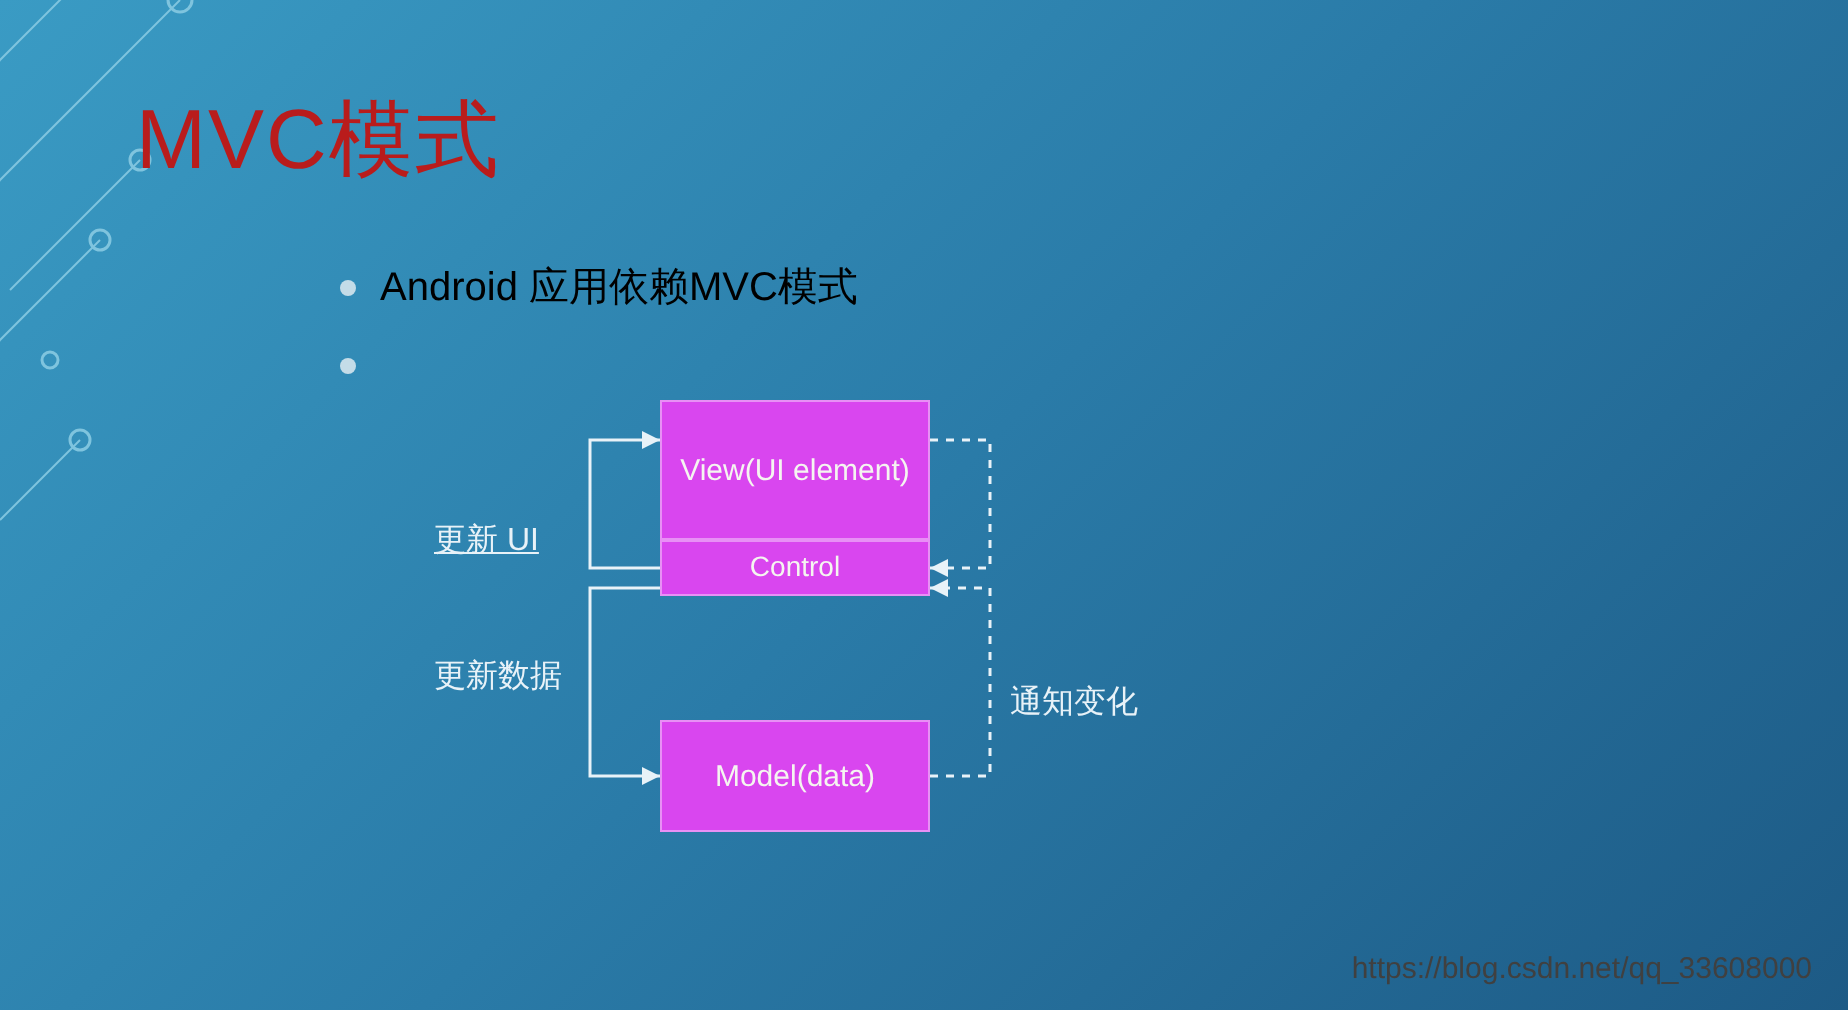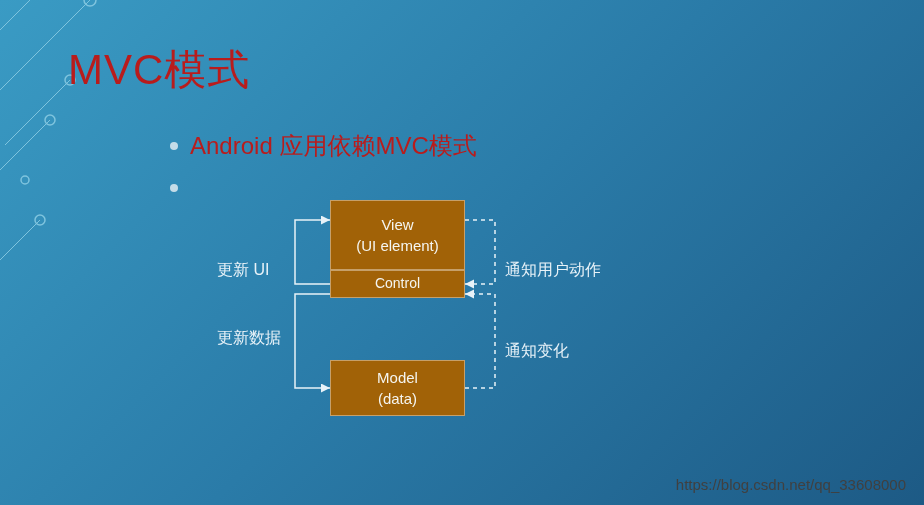--- a/index.html
+++ b/index.html
@@ -37,39 +37,39 @@
       margin-bottom: 22px;
     }
     .bullet-dot {
       width: 8px;
       height: 8px;
       border-radius: 50%;
       background: #c4dce8;
       margin-right: 12px;
     }
     .bullet-text {
-      font-size: 24px;
-      color: #b91c1c;
+      font-size: 20px;
+      color: #000000;
     }
     .diagram {
       position: absolute;
       top: 200px;
       left: 195px;
       width: 560px;
       height: 250px;
     }
     .box {
       position: absolute;
-      background: #a16207;
+      background: #d946ef;
       border: 1px solid rgba(255,255,255,0.4);
       color: #f5f5f0;
       text-align: center;
       font-size: 15px;
       display: flex;
-      flex-direction: column;
+      flex-direction: row;
       justify-content: center;
       align-items: center;
       line-height: 1.4;
     }
     .box-view {
       left: 135px;
       top: 0;
       width: 135px;
       height: 70px;
     }
@@ -84,21 +84,21 @@
       left: 135px;
       top: 160px;
       width: 135px;
       height: 56px;
     }
     .label {
       position: absolute;
       color: #e8f2f8;
       font-size: 16px;
     }
-    .label-ul { left: 22px; top: 60px; }
+    .label-ul { left: 22px; top: 60px; text-decoration: underline; }
     .label-ur { left: 310px; top: 60px; }
     .label-bl { left: 22px; top: 128px; }
     .label-br { left: 310px; top: 128px; margin-top: 13px; }
     .watermark {
       position: absolute;
       bottom: 12px;
       right: 18px;
       color: #404040;
       font-size: 15px;
       font-family: Arial, sans-serif;
@@ -165,18 +165,17 @@
   </div>
   <div class="box box-control">
     <div>Control</div>
   </div>
   <div class="box box-model">
     <div>Model</div>
     <div>(data)</div>
   </div>
 
   <div class="label label-ul">更新 UI</div>
-  <div class="label label-ur">通知用户动作</div>
   <div class="label label-bl">更新数据</div>
   <div class="label label-br">通知变化</div>
 </div>
 
 <div class="watermark">https://blog.csdn.net/qq_33608000</div>
 
 </body></html>

